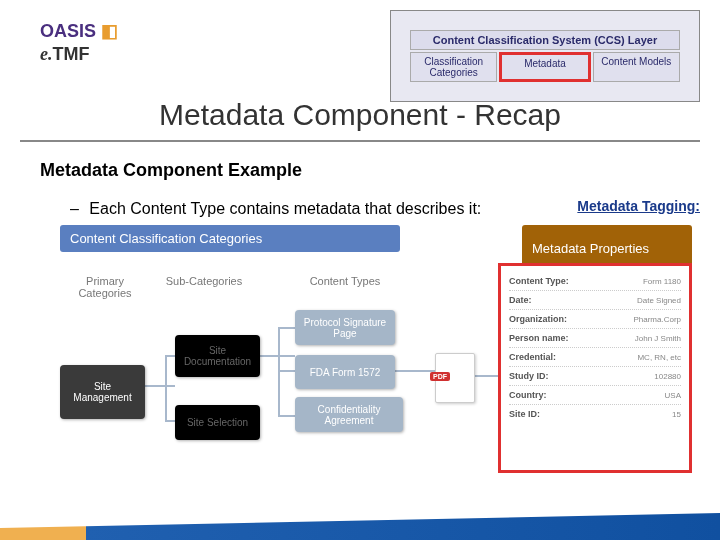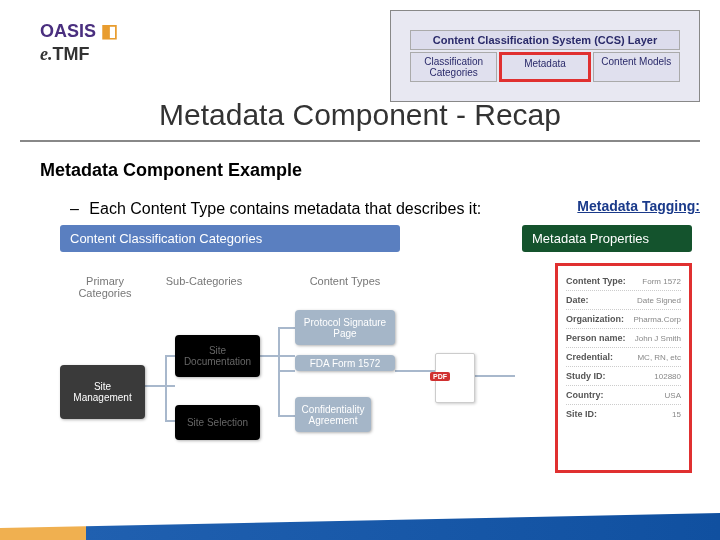--- a/index.html
+++ b/index.html
@@ -23,44 +23,44 @@
   .hr { position: absolute; top: 140px; left: 20px; right: 20px; height: 2px; background: #888; }
 
   .subtitle { position: absolute; top: 160px; left: 40px; font-size: 18px; font-weight: bold; }
   .bullet-line { position: absolute; top: 200px; left: 70px; right: 20px; font-size: 16px; }
   .bullet-line .dash { margin-right: 6px; }
   .tagging-label { position: absolute; right: 20px; top: 198px; font-size: 14px; font-weight: bold; color: #1a3a8a; text-decoration: underline; }
 
   .diagram { position: absolute; top: 225px; left: 60px; right: 20px; bottom: 40px; }
 
   .ccc-banner { position: absolute; left: 0; top: 0; width: 340px; background: #5a7fc0; color: #fff; font-size: 13px; padding: 6px 10px; border-radius: 3px; }
-  .mp-banner { position: absolute; right: 8px; top: 0; width: 170px; background: #14532d; color: #fff; font-size: 13px; padding: 6px 10px; border-radius: 3px; }
+  .mp-banner { position: absolute; right: 8px; top: 0; width: 170px; background: #a16207; color: #fff; font-size: 13px; padding: 16px 10px; border-radius: 3px; }
 
   .col-label { position: absolute; top: 50px; font-size: 11px; color: #777; text-align: center; }
   .col1 { left: 0; width: 90px; }
   .col2 { left: 94px; width: 100px; }
   .col3 { left: 230px; width: 110px; }
 
   .box { position: absolute; border-radius: 4px; display: flex; align-items: center; justify-content: center; font-size: 10px; text-align: center; padding: 4px; box-shadow: 1px 1px 3px rgba(0,0,0,0.3); }
   .box.dark { background: #3a3a3a; color: #fff; }
   .box.white { background: #000000; color: #666; border: 6px solid #000000; }
   .box.gray { background: #a5b6c8; color: #fff; }
 
   .site-mgmt { left: 0; top: 140px; width: 85px; height: 54px; }
   .sub-doc { left: 115px; top: 110px; width: 85px; height: 42px; }
   .sub-sel { left: 115px; top: 180px; width: 85px; height: 35px; }
   .ct1 { left: 235px; top: 85px; width: 100px; height: 35px; }
-  .ct2 { left: 235px; top: 130px; width: 100px; height: 16px; }
-  .ct3 { left: 235px; top: 172px; width: 76px; height: 35px; }
+  .ct2 { left: 235px; top: 130px; width: 100px; height: 34px; }
+  .ct3 { left: 235px; top: 172px; width: 108px; height: 35px; }
 
   .pdf-icon { position: absolute; left: 375px; top: 128px; width: 40px; height: 50px; }
   .pdf-page { width: 40px; height: 50px; background: #fff; border: 1px solid #ccc; border-radius: 2px; box-shadow: 1px 1px 3px rgba(0,0,0,0.2); position: relative; }
   .pdf-badge { position: absolute; left: -6px; top: 18px; background: #d03030; color: #fff; font-size: 7px; font-weight: bold; padding: 1px 3px; border-radius: 2px; }
 
-  .metadata-panel { position: absolute; right: 8px; top: 38px; width: 137px; height: 210px; border: 3px solid #e03030; background: #fff; padding: 6px 8px; }
+  .metadata-panel { position: absolute; right: 8px; top: 38px; width: 194px; height: 210px; border: 3px solid #e03030; background: #fff; padding: 6px 8px; }
   .meta-row { display: flex; justify-content: space-between; align-items: center; padding: 4px 0; border-bottom: 1px dotted #ccc; font-size: 9px; }
   .meta-row:last-child { border-bottom: none; gap: 22px; }
   .meta-label { color: #555; font-weight: bold; }
   .meta-value { color: #888; font-size: 8px; }
 
   .connector { position: absolute; background: #a8b8cc; height: 2px; }
   .connector.v { width: 2px; height: auto; }
 
   .footer-swoosh { position: absolute; bottom: 0; left: 0; right: 0; height: 30px; background: linear-gradient(90deg, #f0b050 0%, #f0b050 12%, #2060b0 12%, #1050a0 100%); clip-path: polygon(0 60%, 100% 10%, 100% 100%, 0 100%); }
 </style>
@@ -126,21 +126,21 @@
 
   <div class="pdf-icon">
     <div class="pdf-page">
       <div class="pdf-badge">PDF</div>
     </div>
   </div>
 
   <div class="metadata-panel">
     <div class="meta-row">
         <span class="meta-label">Content Type:</span>
-        <span class="meta-value">Form 1572</span>
+        <span class="meta-value">Form 1180</span>
       </div>
     <div class="meta-row">
         <span class="meta-label">Date:</span>
         <span class="meta-value">Date Signed</span>
       </div>
     <div class="meta-row">
         <span class="meta-label">Organization:</span>
         <span class="meta-value">Pharma.Corp</span>
       </div>
     <div class="meta-row">

